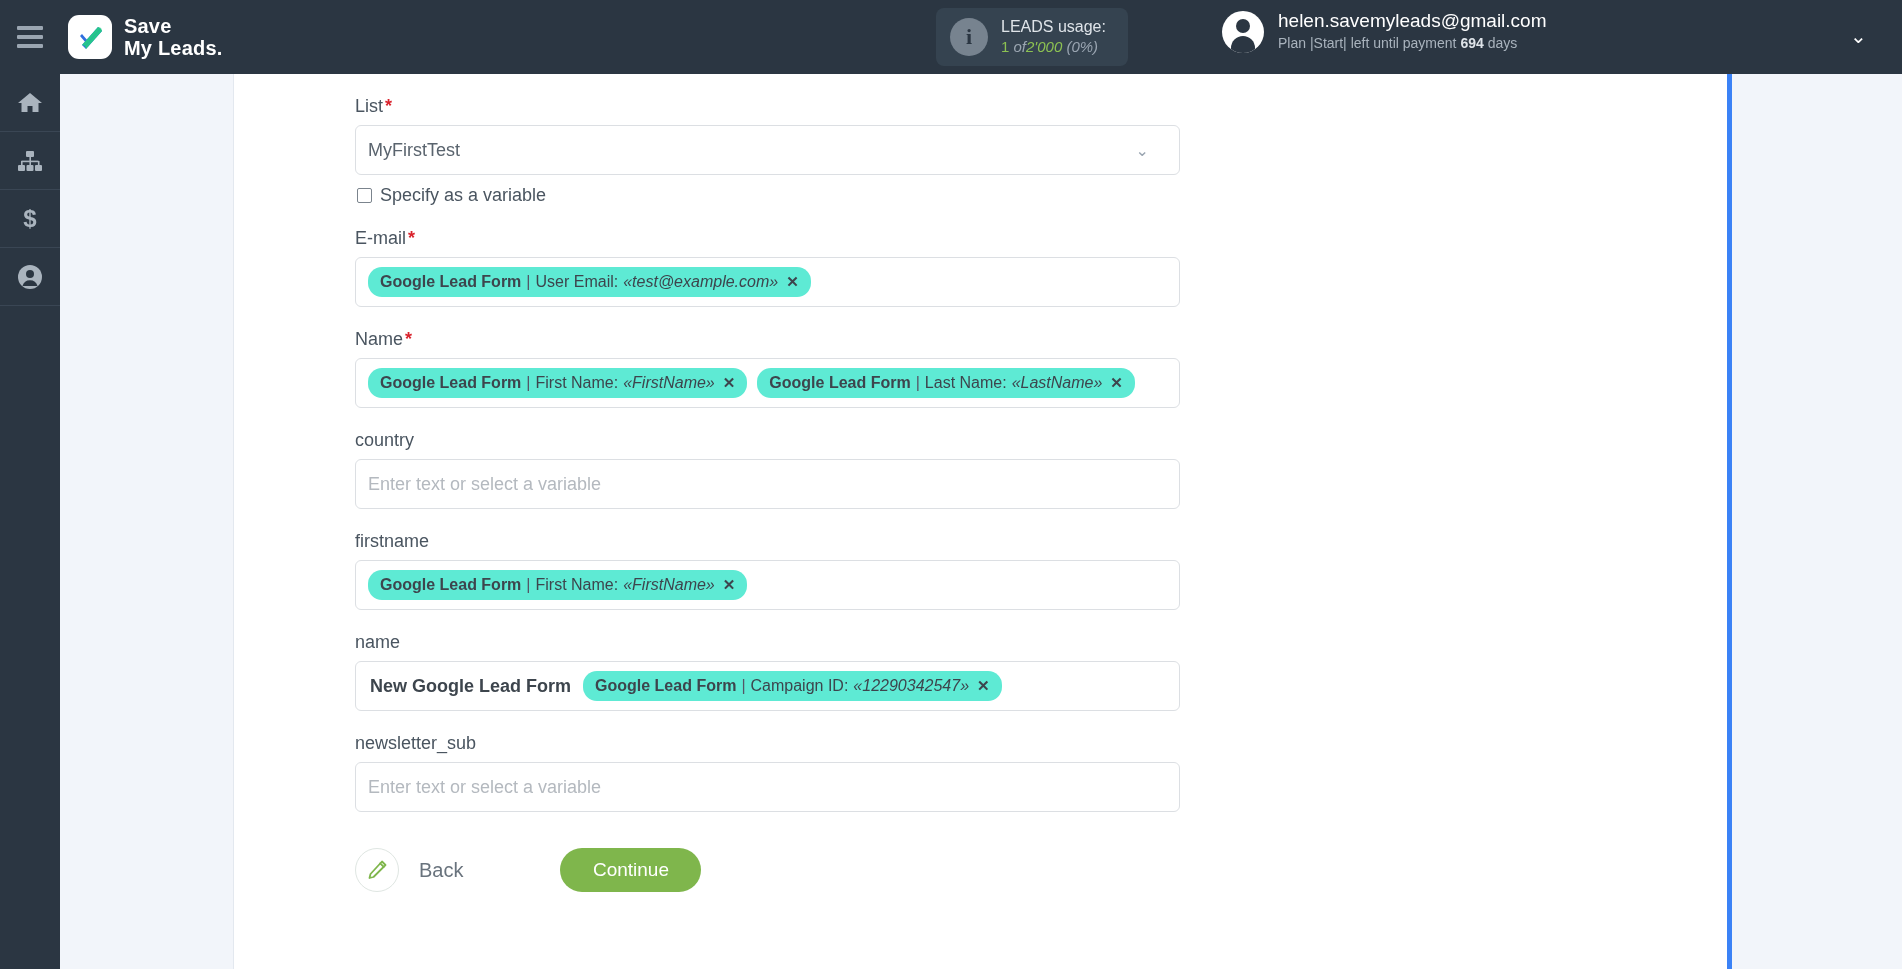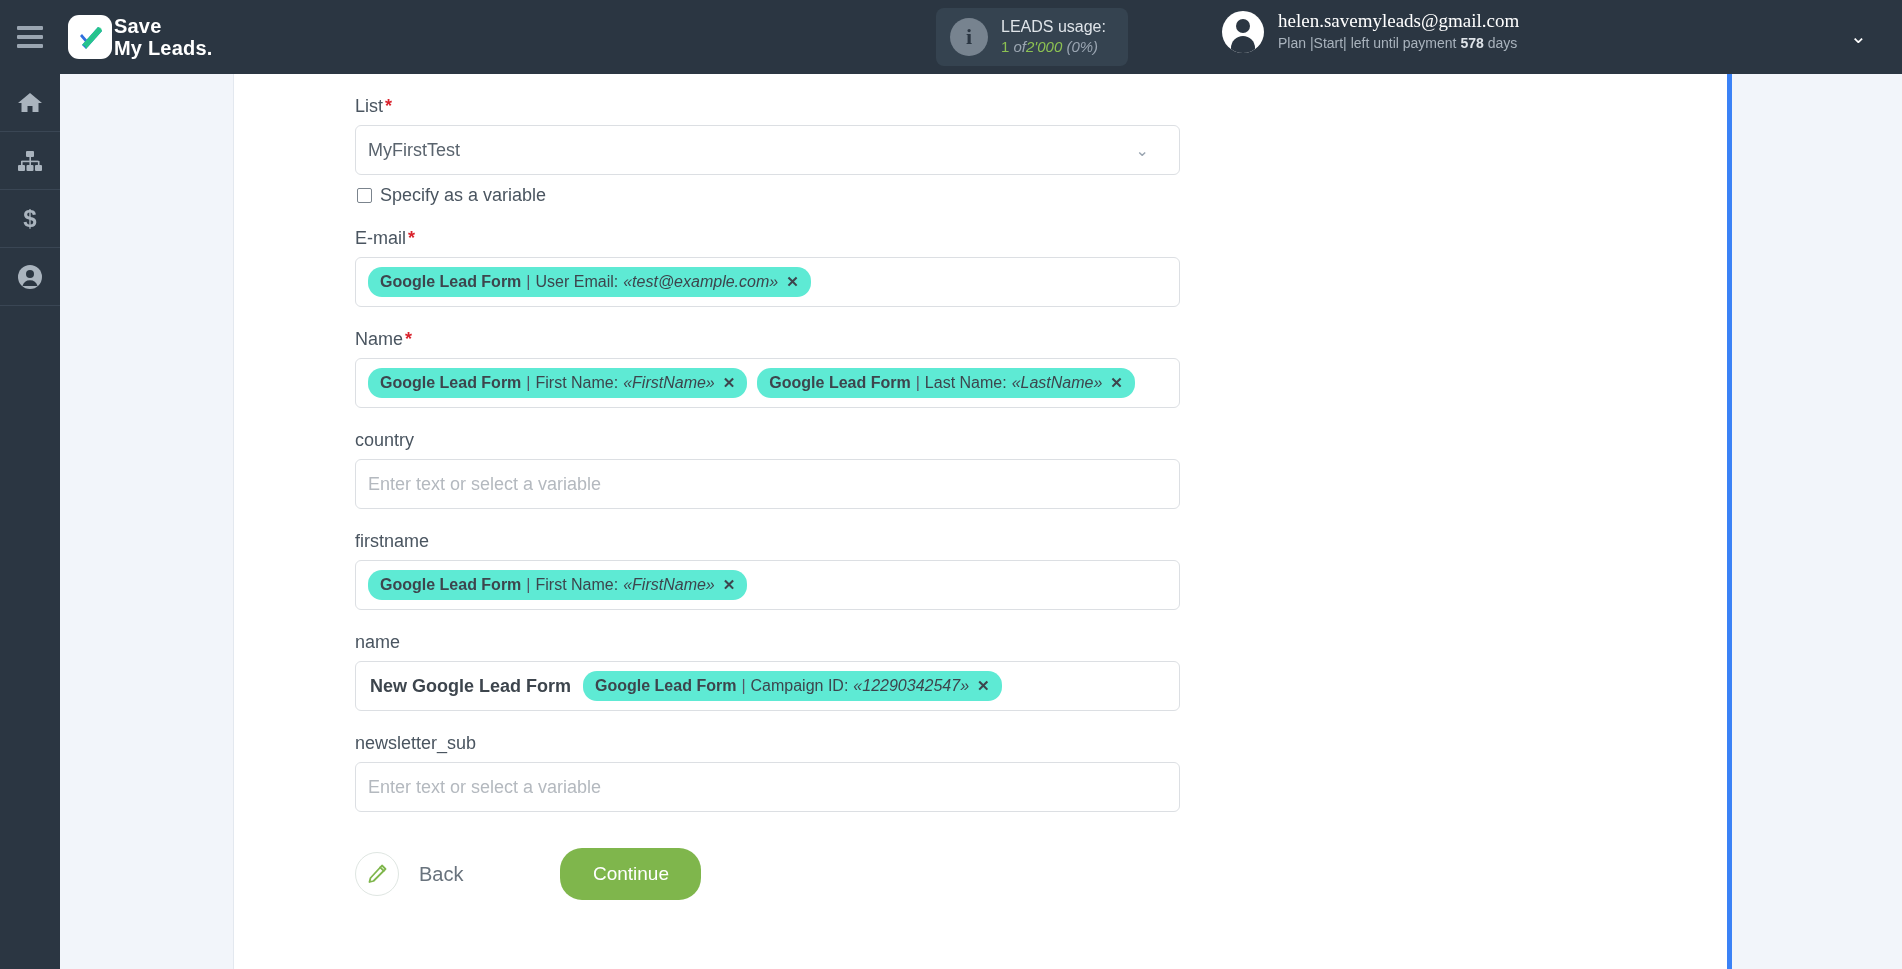--- a/index.html
+++ b/index.html
@@ -22,21 +22,21 @@
   .hamburger {
     width: 60px; height: 74px;
     display: flex; flex-direction: column;
     align-items: center; justify-content: center;
     gap: 5px; cursor: pointer;
   }
   .hamburger span {
     display: block; width: 26px; height: 4px;
     background: #9aa5b1; border-radius: 1px;
   }
-  .brand { display: flex; align-items: center; gap: 2px; margin-left: 8px; }
+  .brand { display: flex; align-items: center; gap: 12px; margin-left: 8px; }
   .brand-logo {
     width: 44px; height: 44px; border-radius: 11px;
     background: #ffffff; position: relative;
   }
   .brand-text {
     color: #ffffff; font-size: 20px; font-weight: bold;
     line-height: 22px; letter-spacing: .2px;
   }
   .usage-badge {
     position: absolute; left: 936px; top: 8px;
@@ -68,21 +68,21 @@
     content: ""; position: absolute; left: 50%; top: 8px;
     width: 14px; height: 14px; border-radius: 50%;
     background: #2b3642; transform: translateX(-50%);
   }
   .avatar::after {
     content: ""; position: absolute; left: 50%; top: 25px;
     width: 24px; height: 22px; border-radius: 12px 12px 0 0;
     background: #2b3642; transform: translateX(-50%);
   }
   .acct-lines { line-height: 22px; }
-  .acct-email { color: #ffffff; font-size: 19px; font-family: Liberation Serif, serif; }
+  .acct-email { color: #ffffff; font-size: 19px; }
   .acct-plan { color: #a9b3bd; font-size: 14px; }
   .acct-plan b { color: #dfe4e9; }
   .caret {
     position: absolute; left: 1850px; top: 26px;
     color: #ffffff; font-size: 20px; line-height: 20px; cursor: pointer;
   }
 
   
   .sidebar {
     position: absolute; left: 0; top: 74px;
@@ -152,21 +152,21 @@
   .actions { display: flex; align-items: center; gap: 0; padding: 36px 0 30px 0; }
   .back-btn { display: flex; align-items: center; gap: 20px; cursor: pointer; }
   .pencil-circle {
     width: 44px; height: 44px; border-radius: 50%;
     border: 1px solid #dfe6e2; display: flex;
     align-items: center; justify-content: center;
   }
   .back-label { font-size: 20px; color: #69737d; }
   .continue-btn {
     margin-left: 97px;
-    width: 141px; height: 52px; border-radius: 22px;
+    width: 141px; height: 44px; border-radius: 22px;
     background: #7fb64c; color: #ffffff;
     font-size: 19px; border: none; cursor: pointer;
     font-family: "Liberation Sans", sans-serif;
   }
 </style>
 </head>
 <body>
 
 <div class="header">
 
@@ -202,21 +202,21 @@
       </div>
     </div>
   </div>
 
   <div class="account">
     <div class="avatar"></div>
     <div class="acct-lines">
       <div class="acct-email">helen.savemyleads@gmail.com</div>
       <div class="acct-plan">
         <span>Plan |Start| left until payment</span>
-        <b>578</b>
+        <b>694</b>
         <span>days</span>
       </div>
     </div>
   </div>
 
   <div class="caret">⌄</div>
 </div>
 
 <div class="sidebar">
   <div class="side-item">

